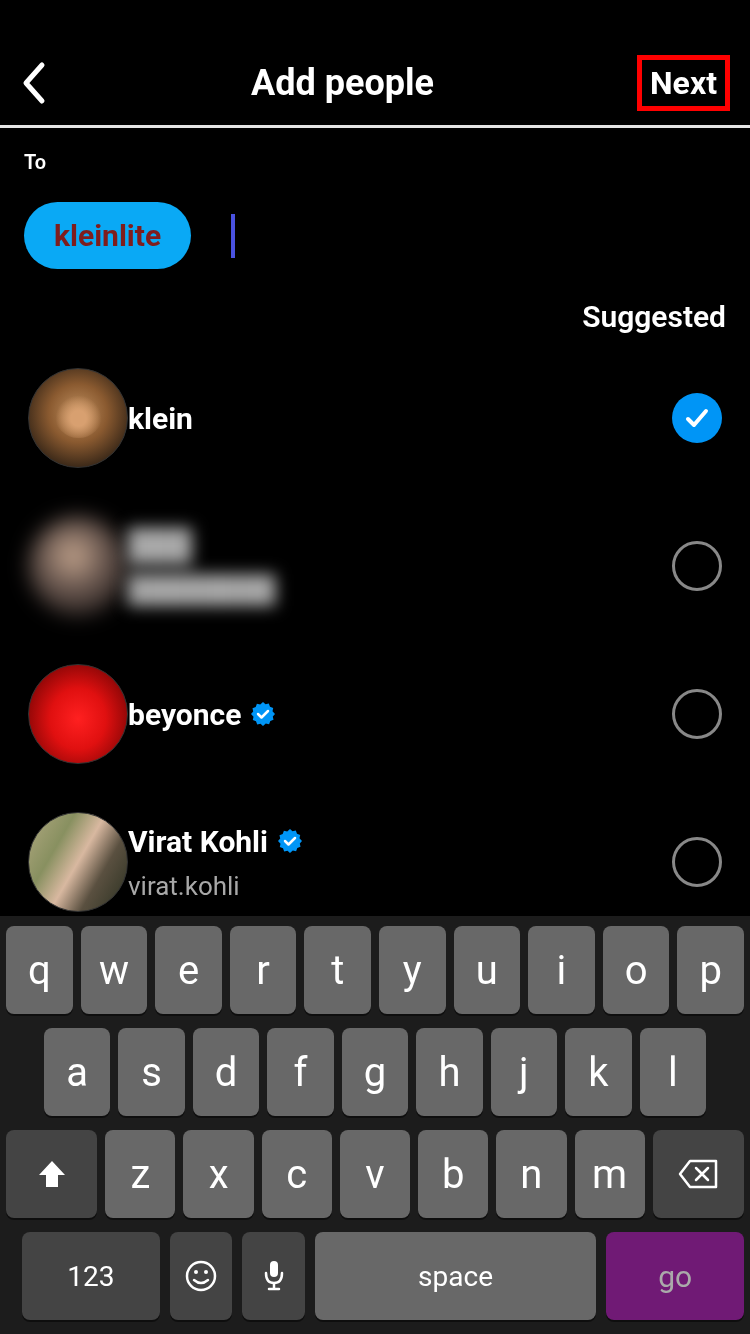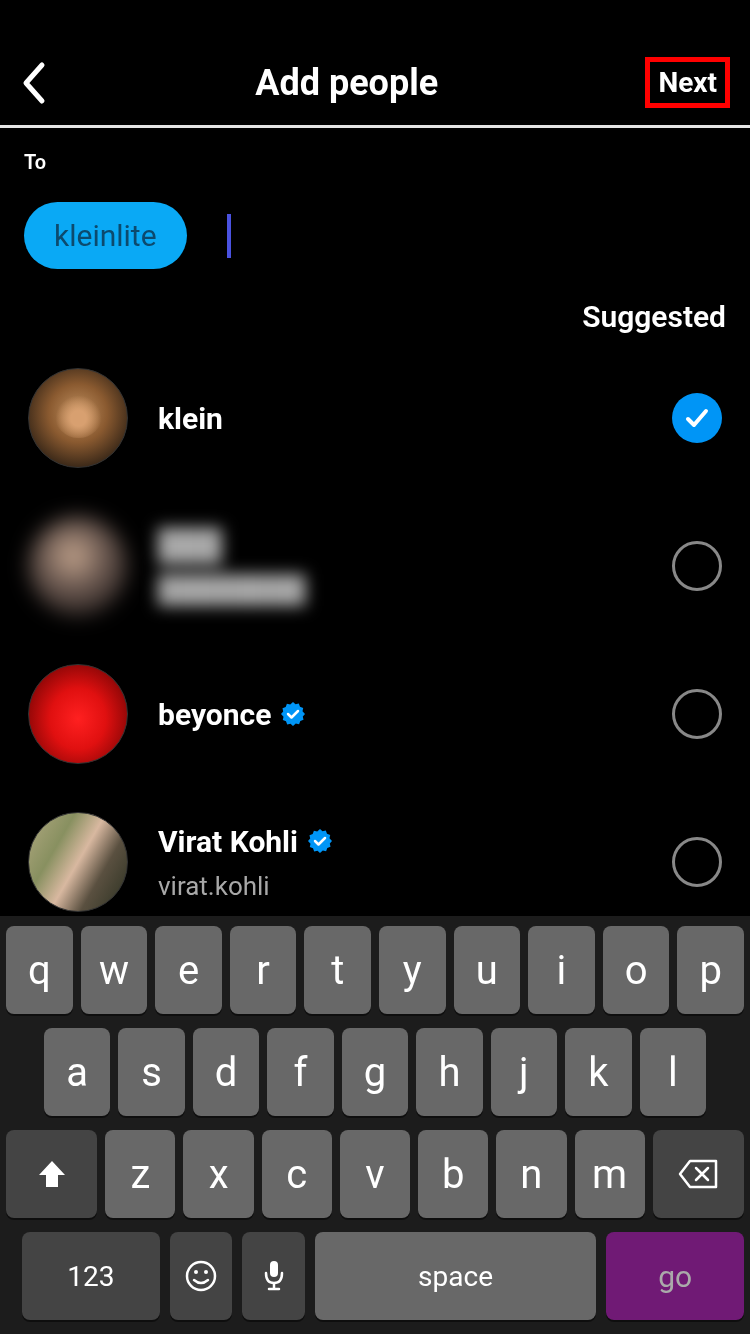--- a/index.html
+++ b/index.html
@@ -20,42 +20,42 @@
       padding: 40px 20px 0 20px;
       border-bottom: 3px solid #e5e5e5;
     }
     .back-icon svg { display: block; }
     .header-title {
       font-size: 36px;
       font-weight: 700;
       text-align: center;
     }
     .next-btn {
-      font-size: 28px;
+      font-size: 32px;
       font-weight: 700;
       color: #fff;
       padding: 4px 8px;
       border: 5px solid #ff0000;
     }
     .to-label {
       font-size: 20px;
       font-weight: 600;
       padding: 22px 24px 0 24px;
     }
     .chip-row {
       display: flex;
       align-items: center;
       gap: 40px;
       padding: 28px 24px 30px 24px;
     }
     .chip {
       background: #0aa9f5;
-      color: #0c4a6e;
+      color: #7f1d1d;
       font-size: 30px;
-      font-weight: 400;
+      font-weight: 700;
       border-radius: 40px;
       padding: 16px 30px;
     }
     .cursor {
       width: 4px;
       height: 44px;
       background: #4a52e0;
     }
     .section-label {
       font-size: 30px;
@@ -64,21 +64,20 @@
       text-align: right;
     }
     .list {
       display: flex;
       flex-direction: column;
     }
     .list-item {
       display: flex;
       align-items: center;
       padding: 24px 28px;
-      gap: 30px;
     }
     .avatar {
       width: 100px;
       height: 100px;
       border-radius: 50%;
       flex-shrink: 0;
       display: flex;
       align-items: center;
       justify-content: center;
       overflow: hidden;

